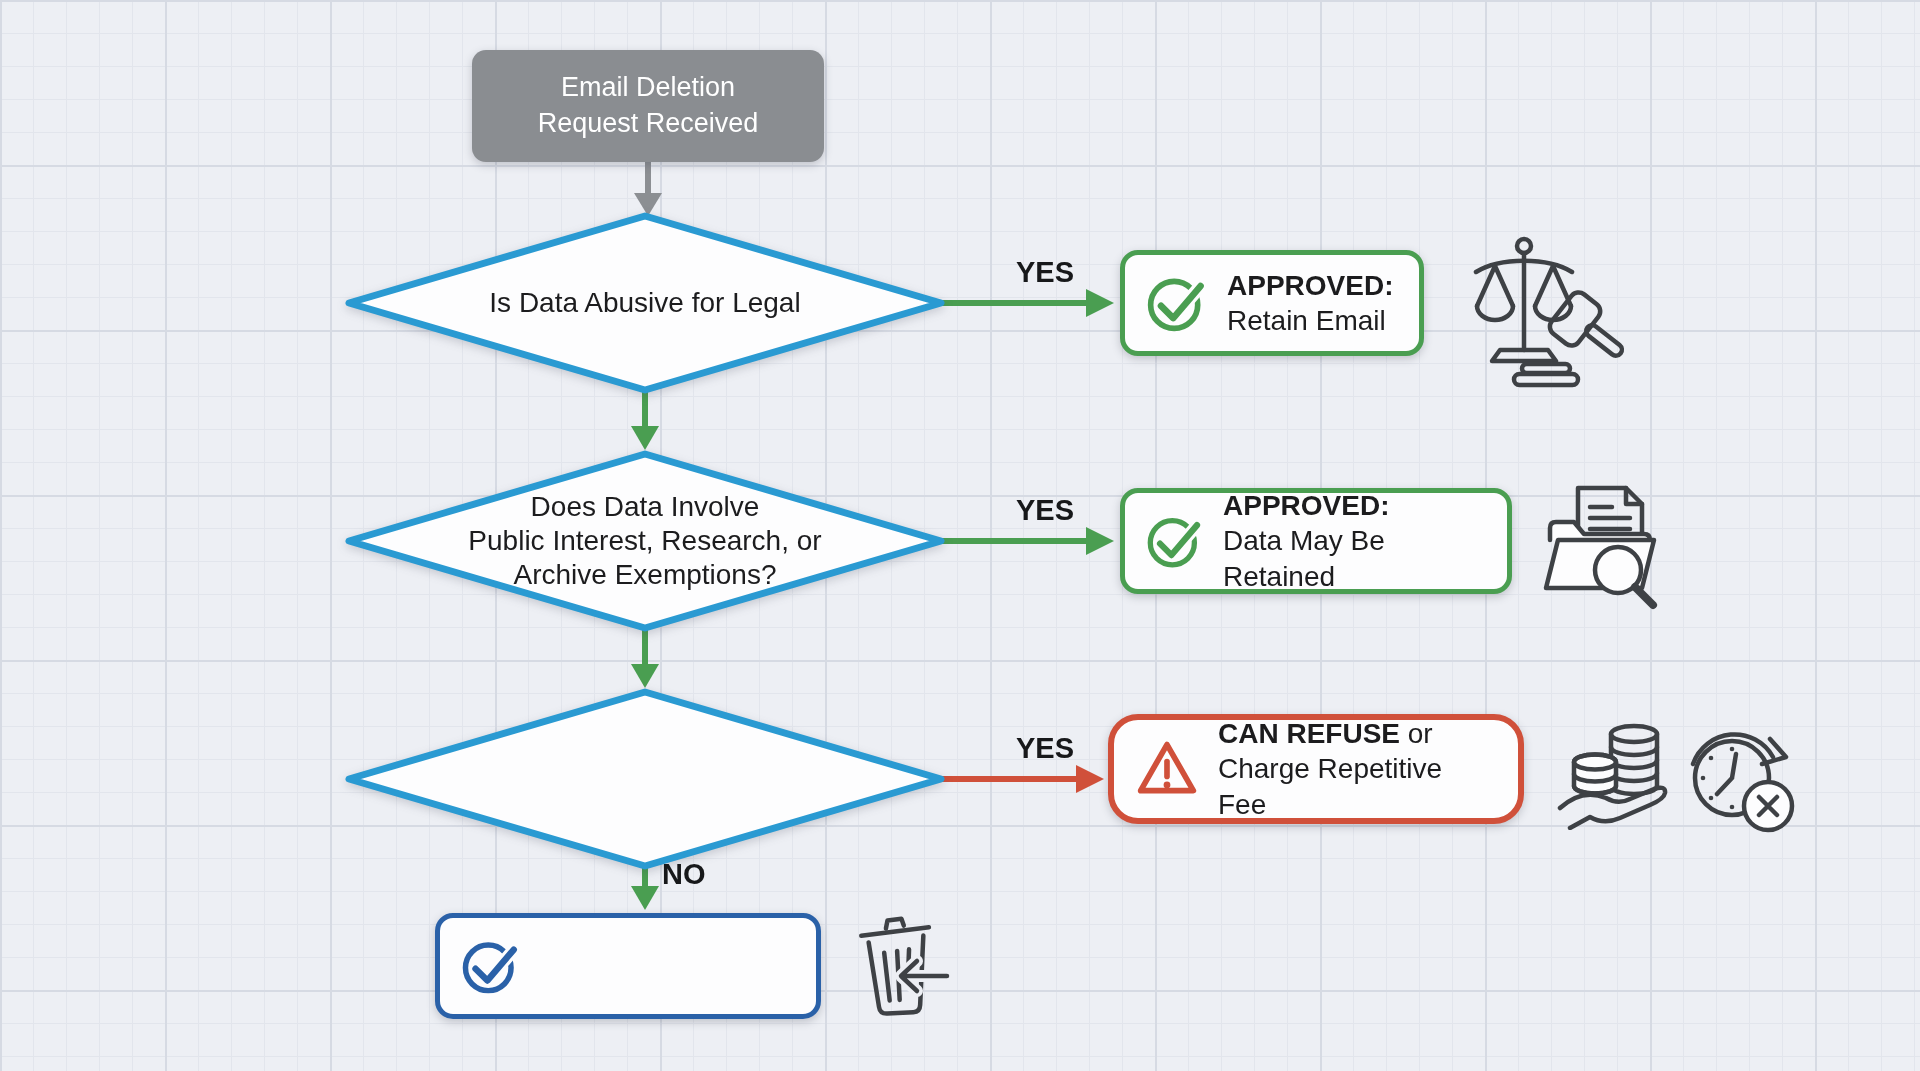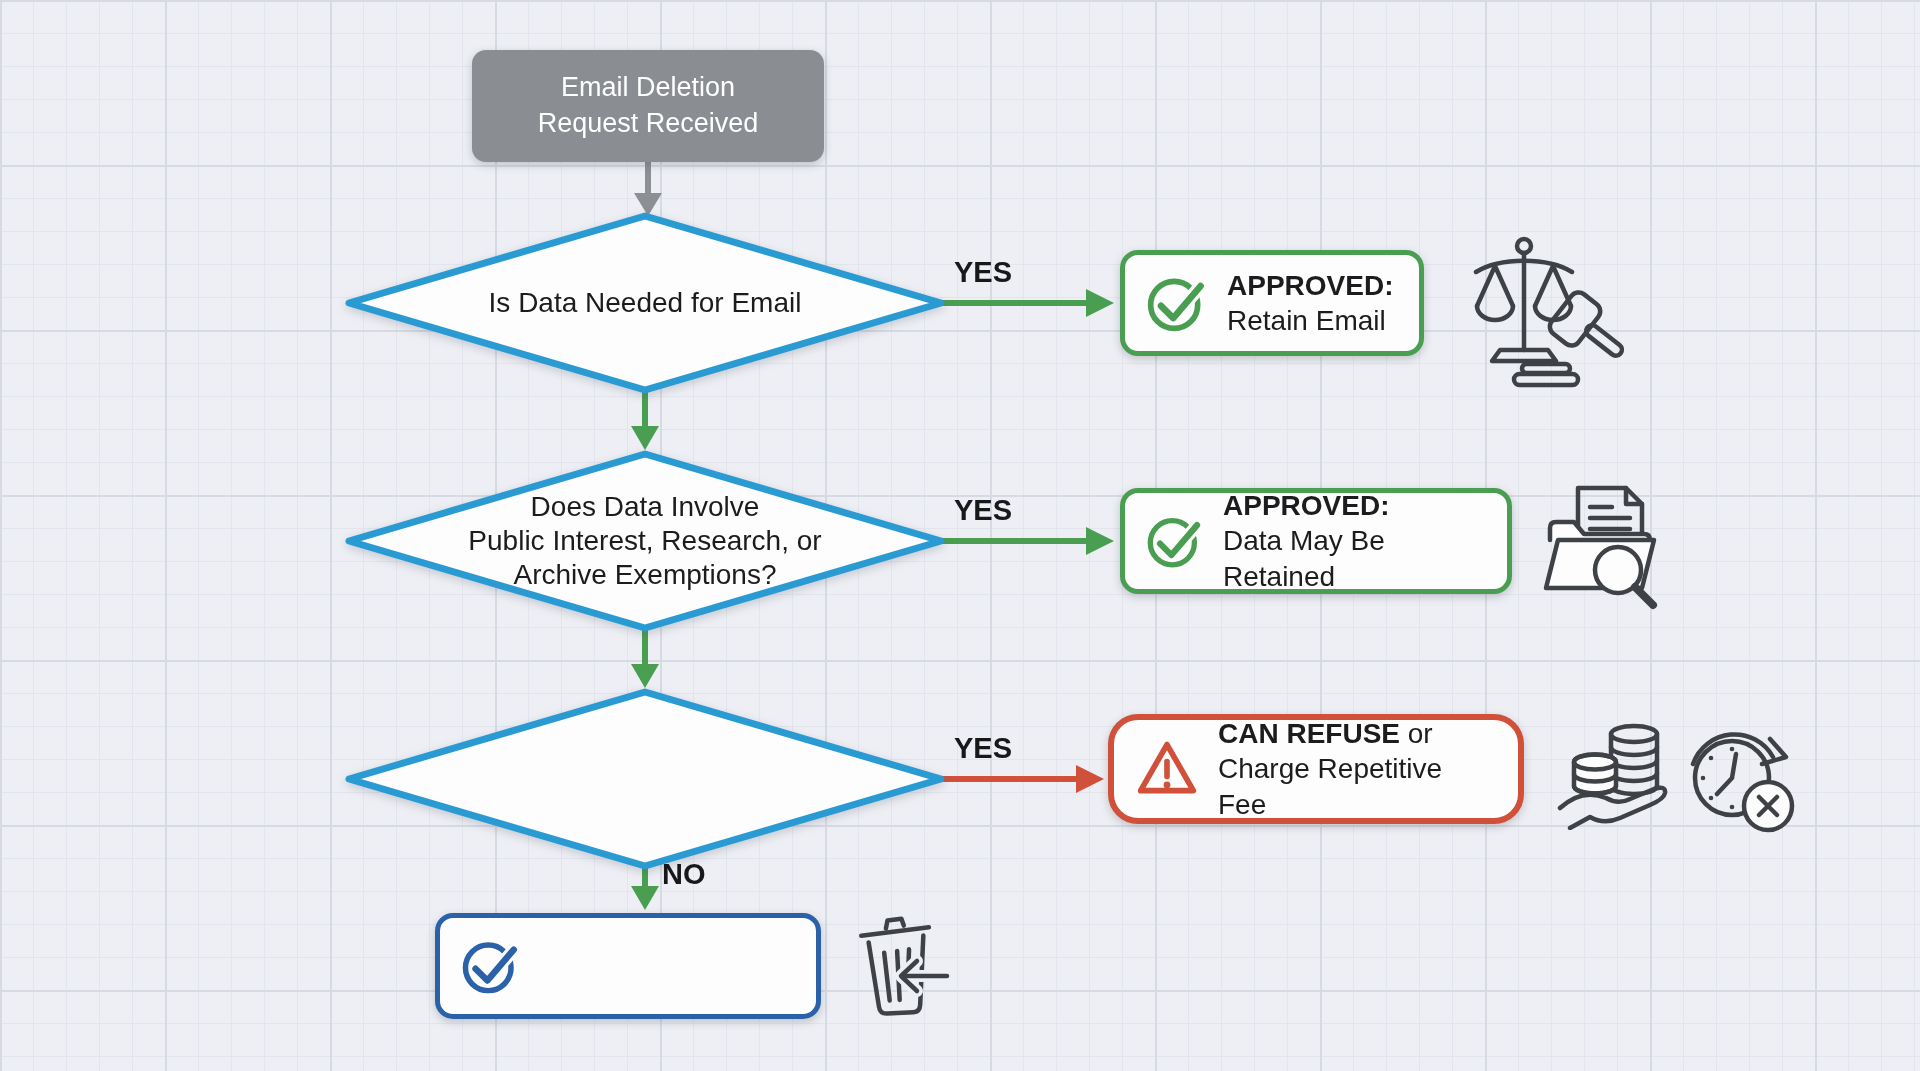--- a/index.html
+++ b/index.html
@@ -41,21 +41,21 @@
   }
   .outcome .txt{line-height:1.26; color:#1c1c1e;}
   .outcome .t1{font-size:28px; font-weight:700;}
   .outcome .t1 .suffix{font-weight:400;}
   .outcome .t2{font-size:28px; font-weight:400;}
   .green-border{border:5px solid #4a9e51;}
   .red-border{border:6px solid #d0503a; border-radius:22px;}
   .blue-border{border:5px solid #2a61a8;}
   
   .edge-label{
-    z-index:2; font-size:29px; font-weight:700; color:#17181a; width:120px; text-align:left;
+    z-index:2; font-size:29px; font-weight:700; color:#17181a; width:120px; text-align:right;
   }
   .icon-deco{z-index:2;}
 </style>
 </head>
 <body>
 
 <div id="canvas">
 
   <svg id="edges" viewBox="0 0 1920 1071">
 
@@ -98,21 +98,21 @@
   <div class="abs node start-box">
     <div>Email Deletion</div>
     <div>Request Received</div>
   </div>
 
   <div class="abs node diamond" style="top:210px;">
     <svg width="604" height="186" viewBox="0 0 604 186">
       <polygon points="302,6 598,93 302,180 6,93" fill="#fdfdfe" stroke="#2a9ad2" stroke-width="7" stroke-linejoin="round"></polygon>
     </svg>
     <div class="qtext">
-      <div>Is Data Needed for Email</div>
+      <div>Is Data Abusive for Legal</div>
     </div>
   </div>
 
   <div class="abs node diamond" style="top:448px;">
     <svg width="604" height="186" viewBox="0 0 604 186">
       <polygon points="302,6 598,93 302,180 6,93" fill="#fdfdfe" stroke="#2a9ad2" stroke-width="7" stroke-linejoin="round"></polygon>
     </svg>
     <div class="qtext">
       <div>Does Data Involve</div>
       <div>Public Interest, Research, or</div>

